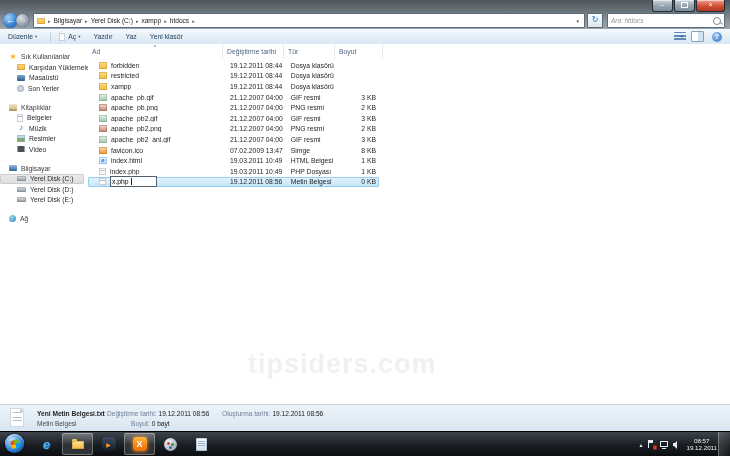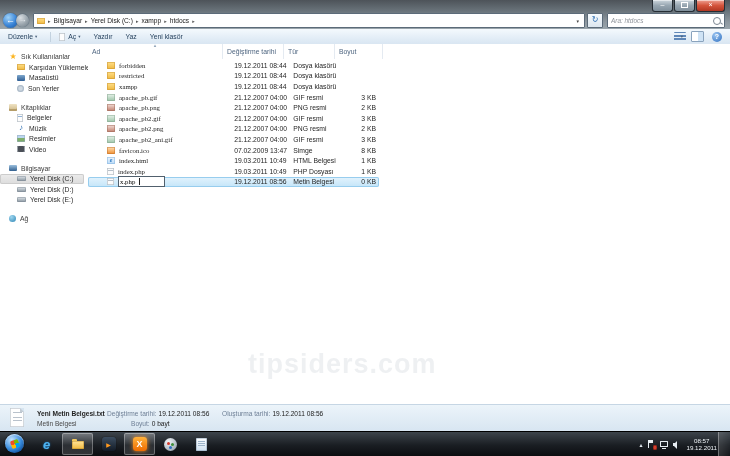--- a/index.html
+++ b/index.html
@@ -73,21 +73,21 @@
   .list-header{display:flex;height:15px;align-items:stretch;font-size:6.8px;color:#4f6680;}
   .hcell{display:flex;align-items:center;padding-left:4px;border-right:1px solid #e4eaf1;position:relative;}
   div.hcell:nth-of-type(1){width:130px;}
   div.hcell:nth-of-type(2){width:56px;}
   div.hcell:nth-of-type(3){width:46px;}
   div.hcell:nth-of-type(4){width:43px;}
   .hcell.sorted::before{content:"▴";position:absolute;top:-2px;left:50%;transform:translateX(-50%);font-size:5px;color:#92a6ba;}
   .rows{padding-top:1px;}
   .row{display:flex;align-items:center;width:291px;height:10.6px;font-size:6.8px;color:#1f1f1f;}
   .row.selected{background:linear-gradient(#e3f3fd,#c4e5f8);box-shadow:inset 0 0 0 1px #97cdee;border-radius:2px;}
-  .cell-name{width:134px;display:flex;align-items:center;padding-left:19px;overflow:hidden;white-space:nowrap;font-family:Liberation Serif, serif;}
+  .cell-name{width:134px;display:flex;align-items:center;padding-left:11px;overflow:hidden;white-space:nowrap;}
   .cell-date{width:60px;padding-left:4px;white-space:nowrap;}
   .cell-type{width:50px;padding-left:4px;white-space:nowrap;}
   .cell-size{width:40px;text-align:right;padding-right:3px;white-space:nowrap;}
   .fi{width:8px;height:7px;flex:none;margin-right:4px;border-radius:1px;position:relative;}
   .fi.folder{background:linear-gradient(#ffe08a,#efb73f);box-shadow:inset 0 0 0 .5px #c9932e;}
   .fi.folder::before{content:"";position:absolute;top:-1.5px;left:0;width:4px;height:1.5px;background:#f3c95e;border-radius:1px 1px 0 0;}
   .fi.gif{background:linear-gradient(#e9f3ec,#9cc4a7);box-shadow:inset 0 0 0 .5px #84a58e;}
   .fi.png{background:linear-gradient(#f4e0da,#c07e6c);box-shadow:inset 0 0 0 .5px #9e6a5a;}
   .fi.ico{background:linear-gradient(#ffe2b8,#ef8d2f);box-shadow:inset 0 0 0 .5px #c2732a;}
   .fi.html{background:linear-gradient(#eef6ff,#badbf7);box-shadow:inset 0 0 0 .5px #7fb0dd;}

